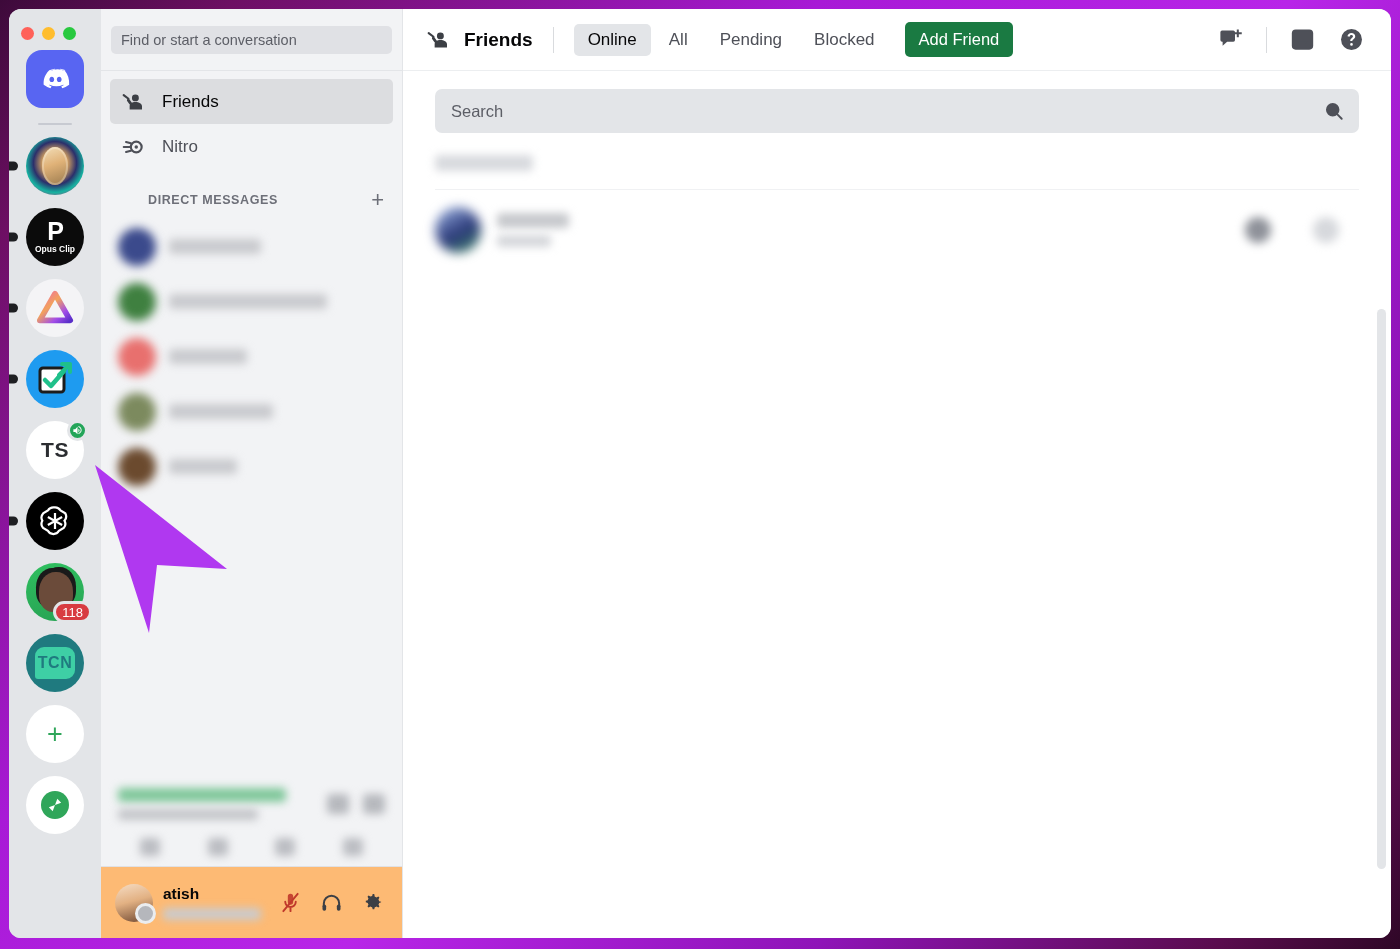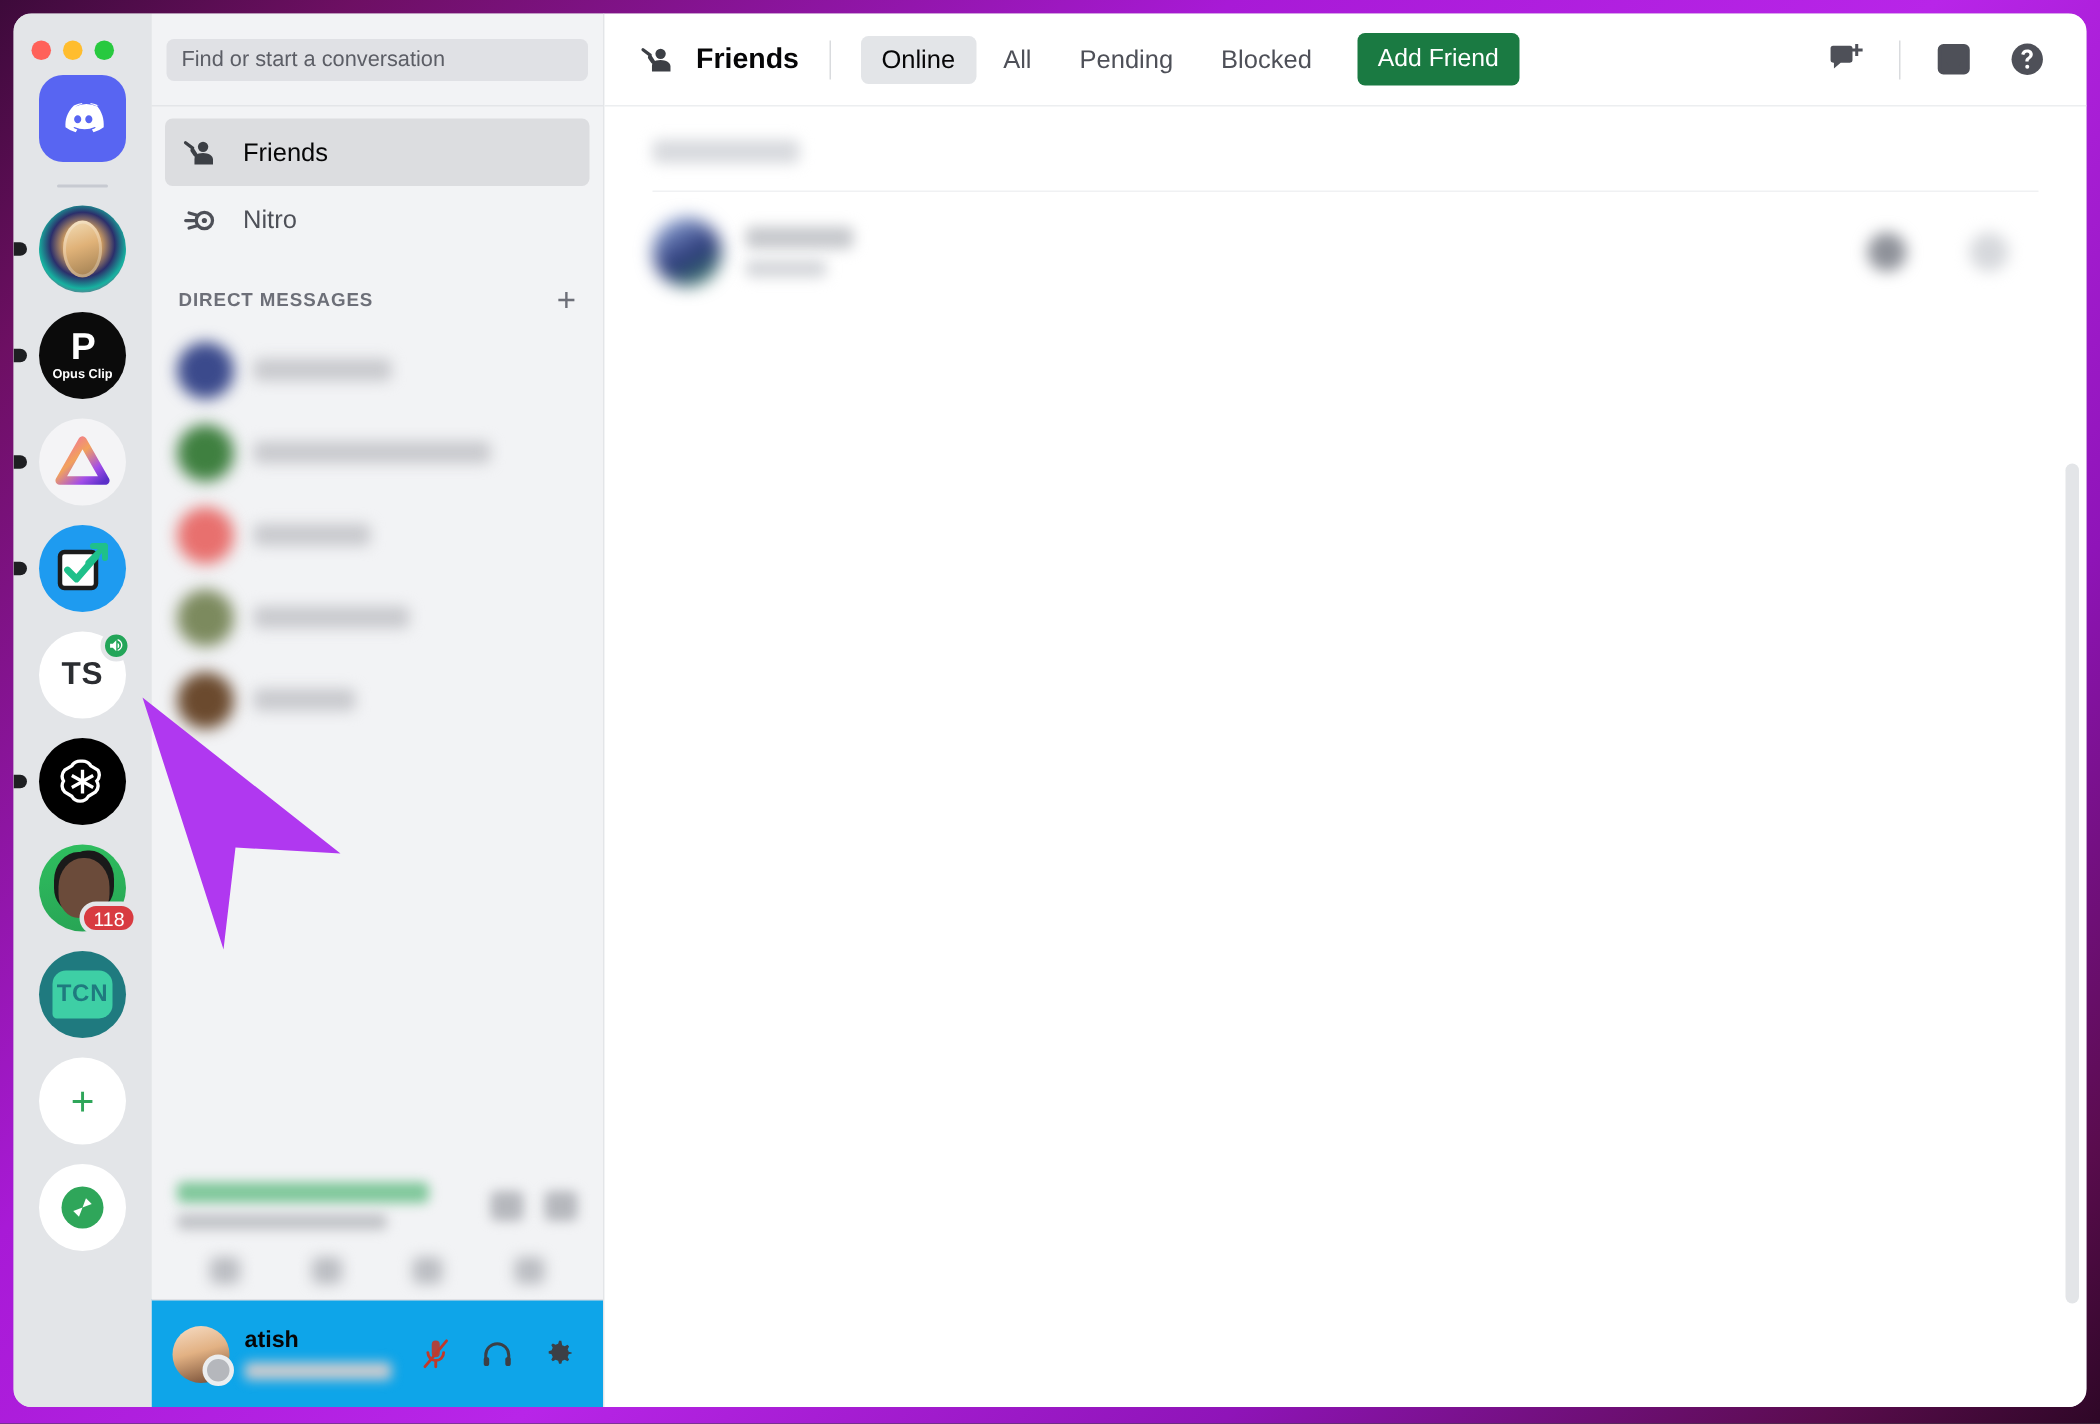--- a/index.html
+++ b/index.html
@@ -121,38 +121,38 @@
     color: #4e5058; font-size: 17px; cursor: pointer;
   }
   .nav-item.active { background: #dcdde0; color: #060607; font-weight: 500; }
   .nav-ico { width: 26px; display: flex; align-items: center; justify-content: center; }
   .nav-ico svg { width: 26px; height: 26px; }
 
   #dm-header {
     display: flex; align-items: center; justify-content: space-between;
     padding: 20px 18px 8px 18px;
   }
-  #dm-title { font-size: 12.5px; font-weight: 700; letter-spacing: .6px; color: #6d6f78; }
+  #dm-title { font-size: 12.5px; font-weight: 700; letter-spacing: .6px; color: #6d6f78; margin-left: 29px; }
   #dm-plus { font-size: 22px; color: #6d6f78; line-height: 1; cursor: pointer; font-weight: 300; }
 
   #dm-list { padding: 0 9px; }
   .dm-row { display: flex; align-items: center; gap: 13px; height: 55px; padding: 0 8px; border-radius: 5px; }
   .dm-av { width: 38px; height: 38px; border-radius: 50%; filter: blur(5px); flex: 0 0 38px; }
   .dm-nm { height: 15px; border-radius: 4px; background: #c9cace; filter: blur(4.5px); }
 
   #voice-panel { margin: auto 9px 0; padding: 8px 0 4px; }
   #voice-top { display:flex; align-items:center; justify-content:space-between; padding: 2px 8px 6px; }
   #voice-lines > div:first-child { width: 168px; height: 14px; background: #7fc79a; border-radius: 4px; filter: blur(4px); }
   #voice-lines > div:last-child { width: 140px; height: 11px; background: #c2c4c8; border-radius: 4px; margin-top: 7px; filter: blur(4px); }
   .voice-btn { width: 22px; height: 20px; border-radius: 4px; background: #b6b8bd; filter: blur(4px); }
   #voice-actions { display: flex; justify-content: space-around; padding: 12px 6px 6px; }
   .voice-act { width: 20px; height: 18px; border-radius: 4px; background: #bbbdc2; filter: blur(4.5px); }
 
   #user-panel {
-    height: 72px; background: #0ea5e9;
+    height: 72px; background: #fdba74;
     display: flex; align-items: center; padding: 0 10px 0 14px; gap: 10px;
     border-top: 1px solid #e0e1e5;
   }
   #user-av { width: 38px; height: 38px; border-radius: 50%; background: linear-gradient(165deg,#f6ddc5 0%,#e2b183 45%,#6d4630 100%); position: relative; flex: 0 0 38px; }
   #user-av::after { content:""; position:absolute; right:-3px; bottom:-2px; width:15px; height:15px; border-radius:50%; background:#b5b7bc; border:3px solid #ebedef; }
   #user-meta { flex: 1; min-width: 0; }
   #user-name { font-size: 15.5px; font-weight: 700; color: #060607; }
   #user-tag { width: 98px; height: 12px; border-radius: 3px; background: #c9cbcf; filter: blur(4px); margin-top: 5px; }
   #user-ctrl { display: flex; gap: 18px; align-items: center; padding-right: 8px; }
   #user-ctrl svg { width: 23px; height: 23px; cursor: pointer; }
@@ -444,20 +444,29 @@
         </span>
         <span class="icon-btn">
           <svg viewBox="0 0 24 24">
                 <circle cx="12" cy="12" r="9.3"></circle>
                 <path d="M12 6.2c-2 0-3.3 1.2-3.6 2.9l1.9.4c.2-.9.7-1.5 1.6-1.5.8 0 1.4.5 1.4 1.2 0 .6-.3 1-1.1 1.6-1 .7-1.4 1.3-1.3 2.5h1.9c0-.7.2-1 1-1.6 1-.7 1.5-1.4 1.5-2.6 0-1.7-1.4-2.9-3.3-2.9zM12 15.2a1.2 1.2 0 1 0 0 2.4 1.2 1.2 0 0 0 0-2.4z" fill="#fff"></path>
               </svg>
         </span>
       </span>
     </div>
 
+    <div id="search-wrap">
+      <div id="search-box">
+        <input id="search-input" type="text" readonly="" placeholder="Search" style="">
+        <svg id="search-ico" viewBox="0 0 24 24" fill="none" stroke="#4e5058" stroke-width="2.1" stroke-linecap="round">
+              <circle cx="10.6" cy="10.6" r="6.3"></circle>
+              <path d="M15.4 15.4 20.4 20.4"></path>
+            </svg>
+      </div>
+    </div>
 
     <div id="online-count"></div>
     <div id="row-sep"></div>
 
     <div id="friend-row">
       <span id="fr-av"></span>
       <span id="fr-lines">
             <div></div>
             <div></div>
           </span>

